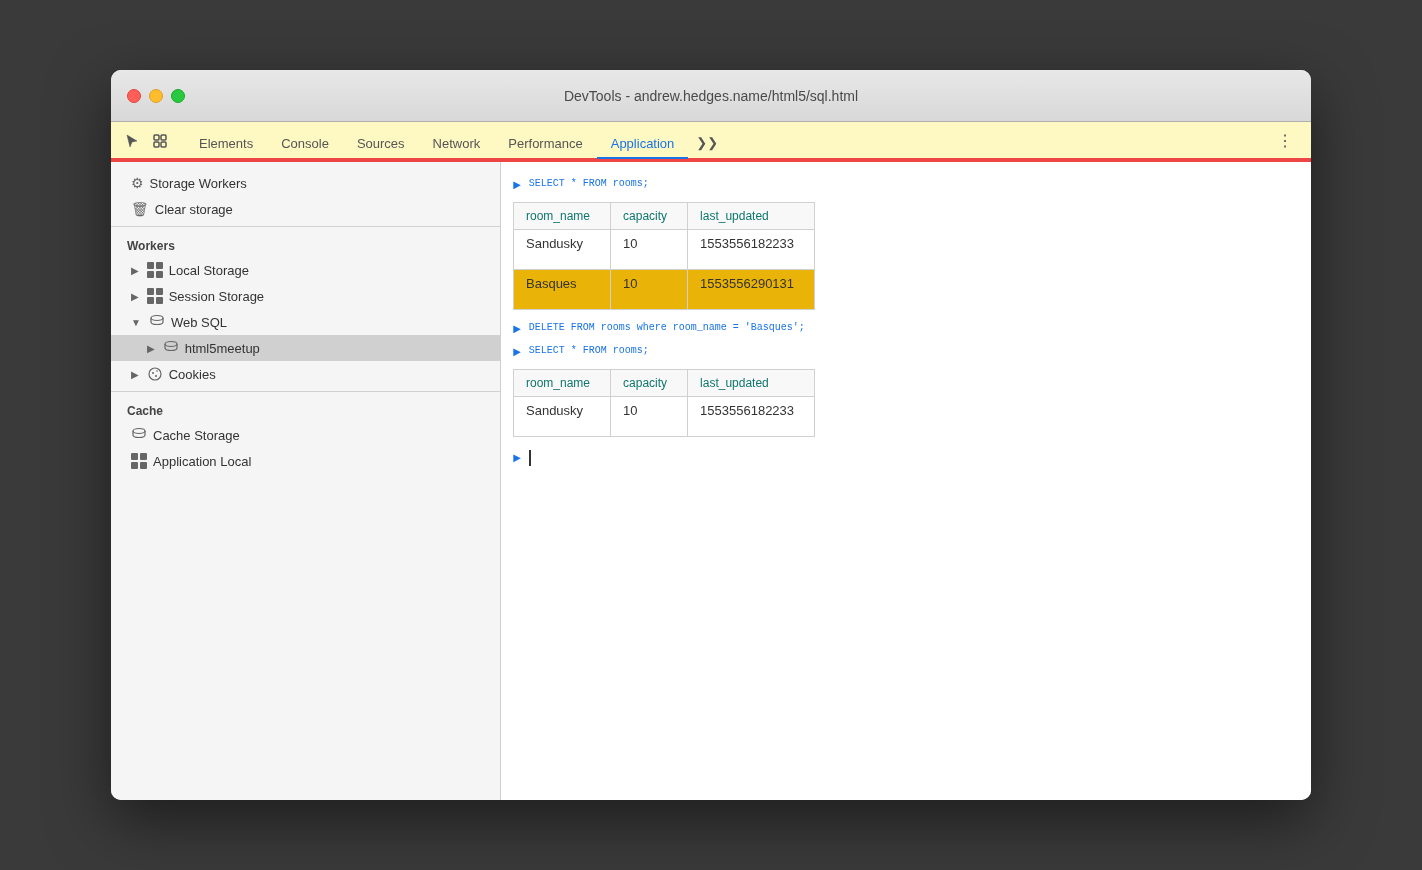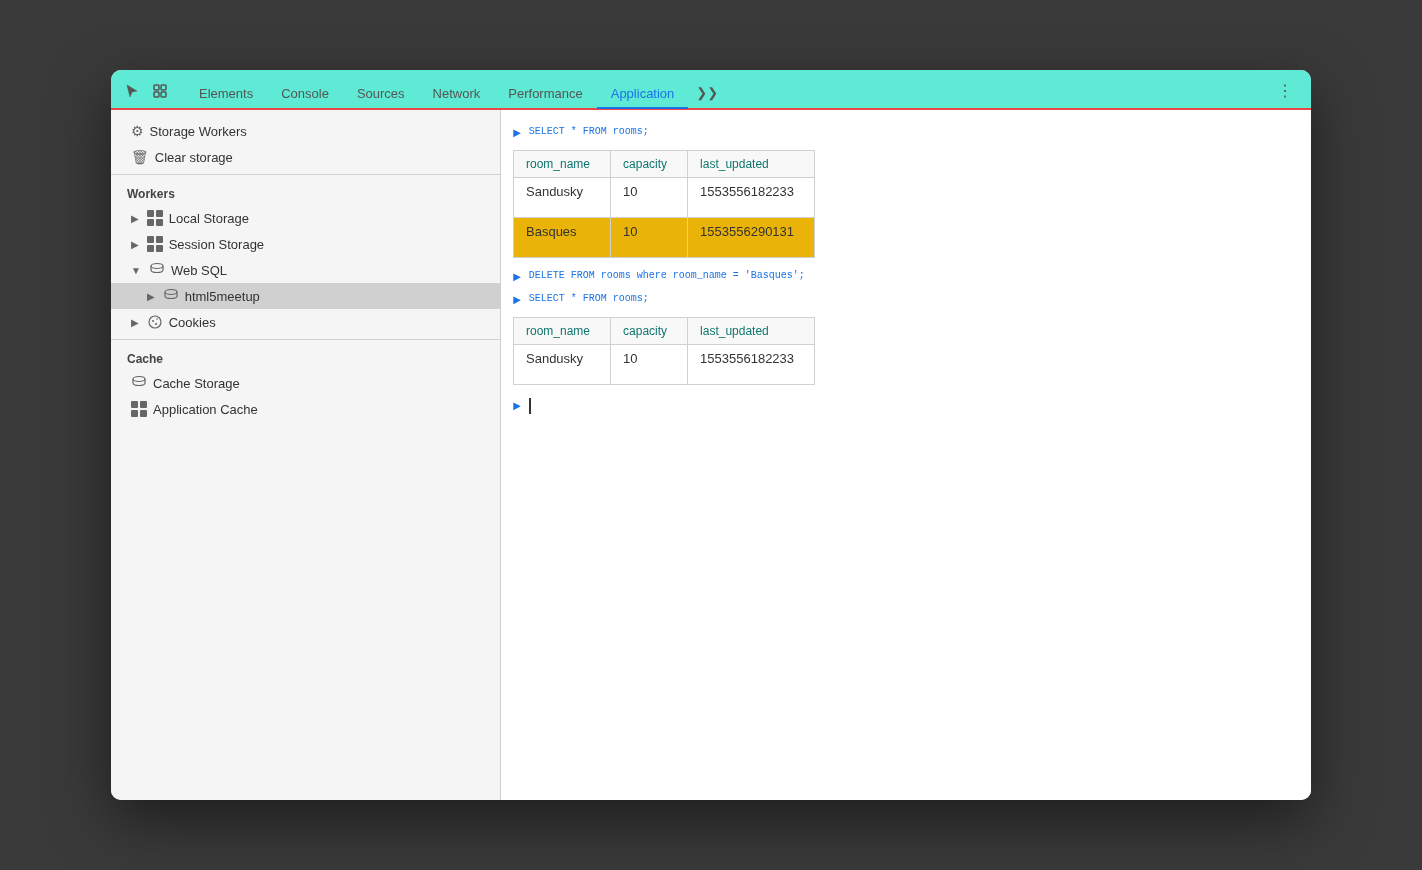--- a/index.html
+++ b/index.html
@@ -49,22 +49,22 @@
     .title-bar-title {
       position: absolute;
       left: 50%;
       transform: translateX(-50%);
       font-size: 14px;
       color: #4a4a4a;
       font-weight: 500;
     }
     
     .tab-bar {
-      background: #5eead4;
-      border-bottom: 2px solid #ef4444;
+      background: #fef9c3;
+      border-bottom: 4px solid #ef4444;
       display: flex;
       align-items: flex-end;
       padding: 0 10px;
       height: 40px;
       flex-shrink: 0;
     }
     .toolbar-icons {
       display: flex;
       gap: 6px;
       margin-right: 14px;
@@ -269,20 +269,28 @@
     .gear-icon {
       font-size: 14px;
       color: #666;
     }
   </style>
 </head>
 <body>
 
 <div class="window">
 
+  <div class="title-bar">
+    <div class="traffic-lights">
+      <div class="traffic-light tl-red"></div>
+      <div class="traffic-light tl-yellow"></div>
+      <div class="traffic-light tl-green"></div>
+    </div>
+    <div class="title-bar-title">DevTools - andrew.hedges.name/html5/sql.html</div>
+  </div>
 
   <div class="tab-bar">
     <div class="toolbar-icons">
       <div class="toolbar-icon">
         <svg width="16" height="16" viewBox="0 0 16 16" fill="none">
           <path d="M3 2L13 8L8 9L6 14L3 2Z" fill="#555" stroke="#555" stroke-width="0.5"></path>
         </svg>
       </div>
       <div class="toolbar-icon">
         <svg width="16" height="16" viewBox="0 0 16 16" fill="none">
@@ -393,21 +401,21 @@
         <span>Cache Storage</span>
       </div>
 
       <div class="sidebar-item">
         <div class="icon-grid">
           <span></span>
             <span></span>
             <span></span>
             <span></span>
         </div>
-        <span>Application Cache</span>
+        <span>Application Local</span>
       </div>
     </div>
 
     <div class="right-panel">
 
       <div class="sql-line">
         <span class="sql-prompt">►</span>
         <span class="sql-code">SELECT * FROM rooms;</span>
       </div>
 

